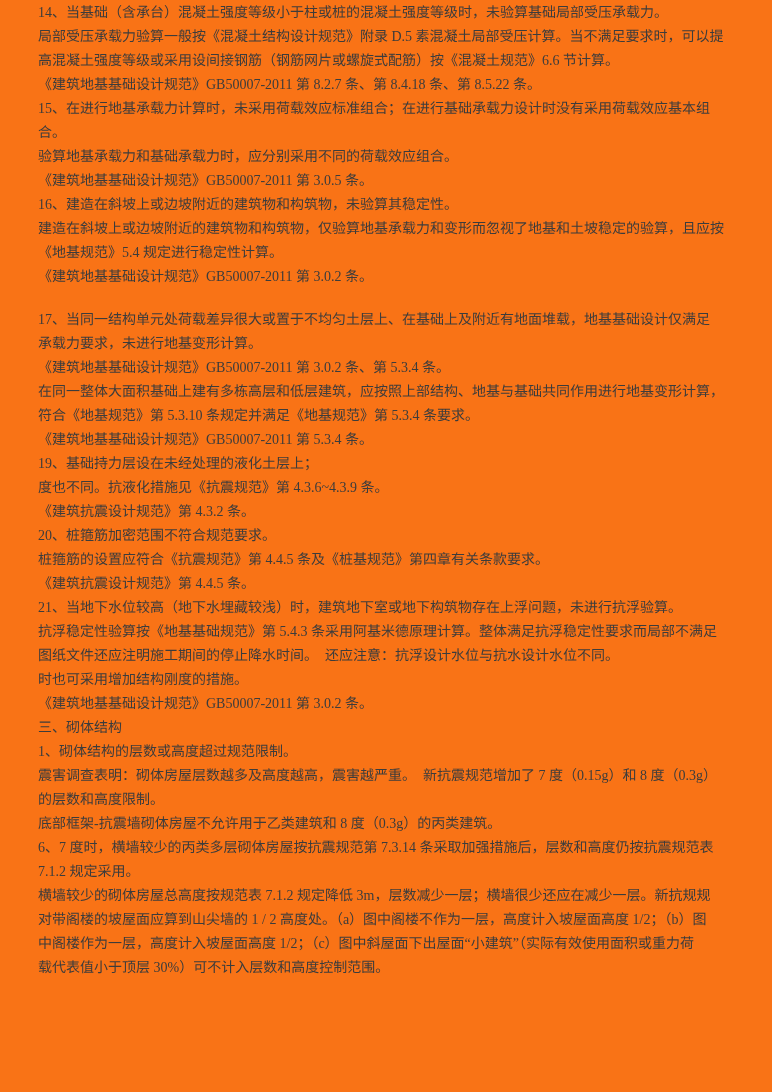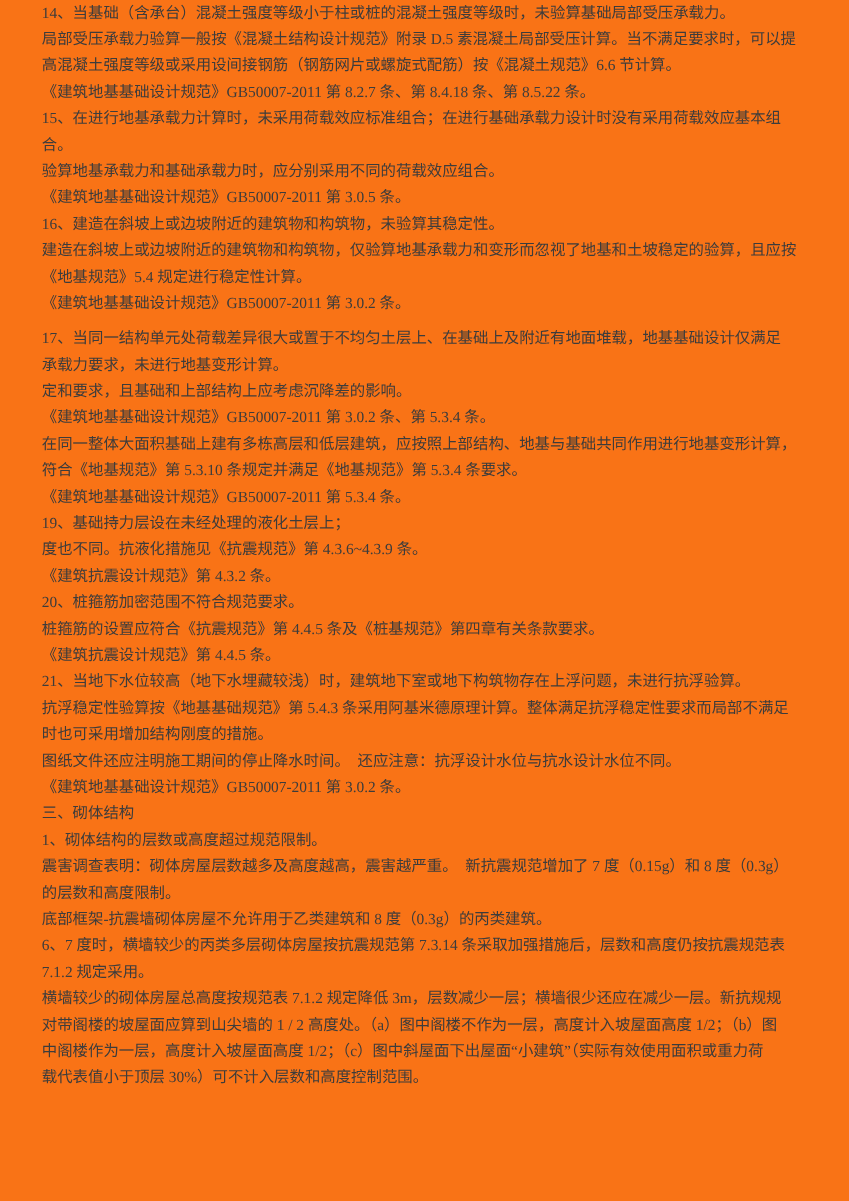--- a/index.html
+++ b/index.html
@@ -24,21 +24,21 @@
     font-size: 14px;
     color: #3c3c3c;
   }
   .line {
     height: 24px;
     line-height: 24px;
     white-space: pre;
     overflow: hidden;
   }
   .line.gap-before {
-    margin-top: 8px;
+    margin-top: 19px;
   }
 </style>
 </head>
 <body>
 
 <div class="page">
   <div class="doc" id="doc">
       <div class="line">14、当基础（含承台）混凝土强度等级小于柱或桩的混凝土强度等级时，未验算基础局部受压承载力。</div>
       <div class="line">局部受压承载力验算一般按《混凝土结构设计规范》附录 D.5 素混凝土局部受压计算。当不满足要求时，可以提</div>
       <div class="line">高混凝土强度等级或采用设间接钢筋（钢筋网片或螺旋式配筋）按《混凝土规范》6.6 节计算。</div>
@@ -46,35 +46,34 @@
       <div class="line">15、在进行地基承载力计算时，未采用荷载效应标准组合；在进行基础承载力设计时没有采用荷载效应基本组</div>
       <div class="line">合。</div>
       <div class="line">验算地基承载力和基础承载力时，应分别采用不同的荷载效应组合。</div>
       <div class="line">《建筑地基基础设计规范》GB50007-2011 第 3.0.5 条。</div>
       <div class="line">16、建造在斜坡上或边坡附近的建筑物和构筑物，未验算其稳定性。</div>
       <div class="line">建造在斜坡上或边坡附近的建筑物和构筑物，仅验算地基承载力和变形而忽视了地基和土坡稳定的验算，且应按</div>
       <div class="line">《地基规范》5.4 规定进行稳定性计算。</div>
       <div class="line">《建筑地基基础设计规范》GB50007-2011 第 3.0.2 条。</div>
       <div class="line gap-before">17、当同一结构单元处荷载差异很大或置于不均匀土层上、在基础上及附近有地面堆载，地基基础设计仅满足</div>
       <div class="line">承载力要求，未进行地基变形计算。</div>
-      <div class="line">定和要求，且基础和上部结构上应考虑沉降差的影响。</div>
       <div class="line">《建筑地基基础设计规范》GB50007-2011 第 3.0.2 条、第 5.3.4 条。</div>
       <div class="line">在同一整体大面积基础上建有多栋高层和低层建筑，应按照上部结构、地基与基础共同作用进行地基变形计算，</div>
       <div class="line">符合《地基规范》第 5.3.10 条规定并满足《地基规范》第 5.3.4 条要求。</div>
       <div class="line">《建筑地基基础设计规范》GB50007-2011 第 5.3.4 条。</div>
       <div class="line">19、基础持力层设在未经处理的液化土层上；</div>
       <div class="line">度也不同。抗液化措施见《抗震规范》第 4.3.6~4.3.9 条。</div>
       <div class="line">《建筑抗震设计规范》第 4.3.2 条。</div>
       <div class="line">20、桩箍筋加密范围不符合规范要求。</div>
       <div class="line">桩箍筋的设置应符合《抗震规范》第 4.4.5 条及《桩基规范》第四章有关条款要求。</div>
       <div class="line">《建筑抗震设计规范》第 4.4.5 条。</div>
       <div class="line">21、当地下水位较高（地下水埋藏较浅）时，建筑地下室或地下构筑物存在上浮问题，未进行抗浮验算。</div>
       <div class="line">抗浮稳定性验算按《地基基础规范》第 5.4.3 条采用阿基米德原理计算。整体满足抗浮稳定性要求而局部不满足</div>
+      <div class="line">图纸文件还应注明施工期间的停止降水时间。　还应注意：抗浮设计水位与抗水设计水位不同。</div>
       <div class="line">时也可采用增加结构刚度的措施。</div>
-      <div class="line">图纸文件还应注明施工期间的停止降水时间。　还应注意：抗浮设计水位与抗水设计水位不同。</div>
       <div class="line">《建筑地基基础设计规范》GB50007-2011 第 3.0.2 条。</div>
       <div class="line">三、砌体结构</div>
       <div class="line">1、砌体结构的层数或高度超过规范限制。</div>
       <div class="line">震害调查表明：砌体房屋层数越多及高度越高，震害越严重。　新抗震规范增加了 7 度（0.15g）和 8 度（0.3g）</div>
       <div class="line">的层数和高度限制。</div>
       <div class="line">底部框架-抗震墙砌体房屋不允许用于乙类建筑和 8 度（0.3g）的丙类建筑。</div>
       <div class="line">6、7 度时，横墙较少的丙类多层砌体房屋按抗震规范第 7.3.14 条采取加强措施后，层数和高度仍按抗震规范表</div>
       <div class="line">7.1.2 规定采用。</div>
       <div class="line">横墙较少的砌体房屋总高度按规范表 7.1.2 规定降低 3m，层数减少一层；横墙很少还应在减少一层。新抗规规</div>
       <div class="line">对带阁楼的坡屋面应算到山尖墙的 1 / 2 高度处。（a）图中阁楼不作为一层，高度计入坡屋面高度 1/2；（b）图</div>

